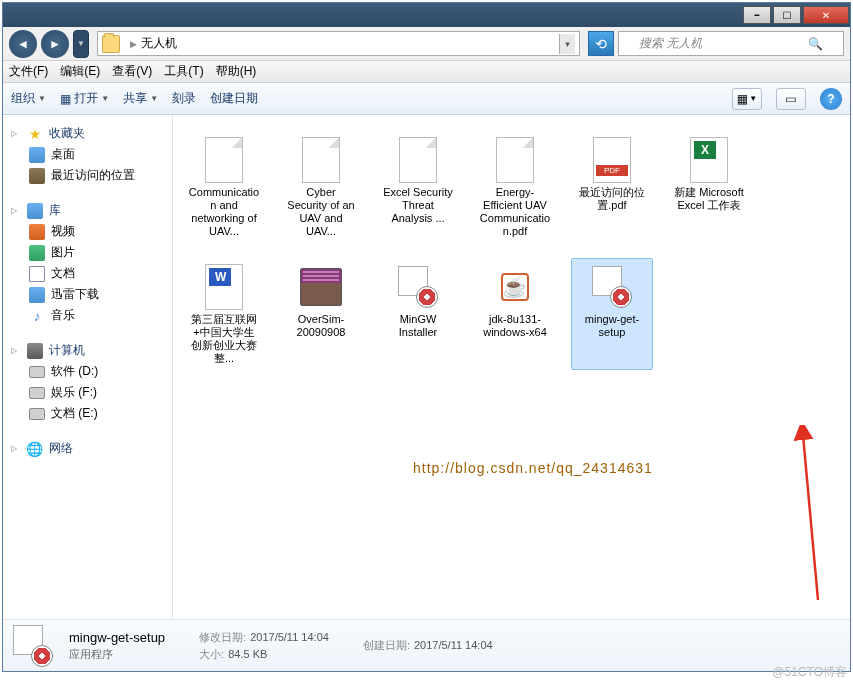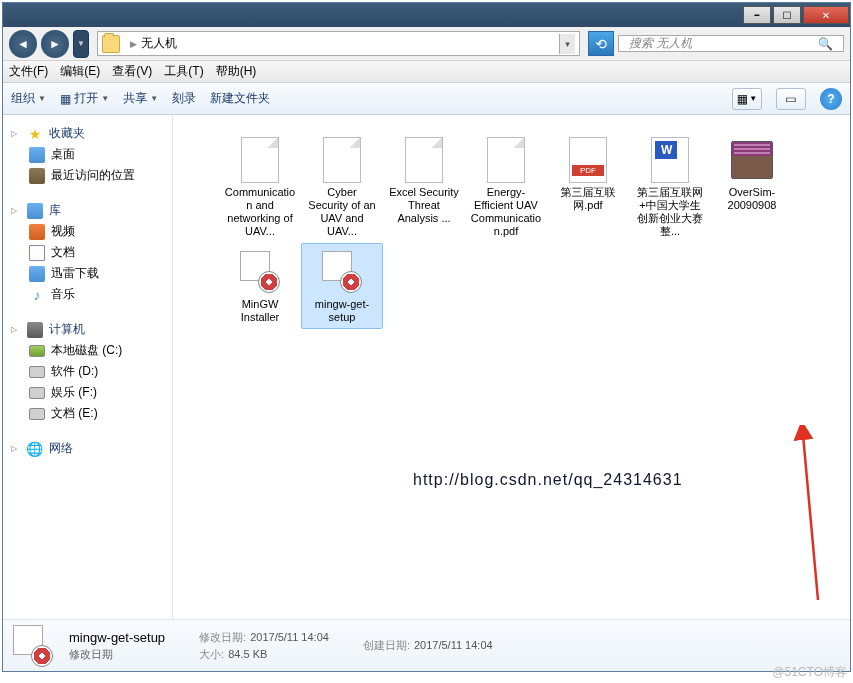--- a/index.html
+++ b/index.html
@@ -18,21 +18,21 @@
 
 .navbar { height: 34px; display:flex; align-items:center; padding:4px 6px; gap:4px; background:#f0f0f0; border-bottom:1px solid #d0d0d0;}
 .navbtn { width:28px; height:28px; border-radius:50%; background:radial-gradient(#4a6a8a,#2a4a6a); display:flex;align-items:center;justify-content:center;color:#fff;font-size:12px;}
 .navbtn.small{width:16px;height:28px;border-radius:4px;background:#2e4a66;color:#ccc;font-size:8px;border:1px solid #1a3a5a;}
 .addressbar { flex:1; height:25px; background:#fff; border:1px solid #aaa; display:flex; align-items:center; padding:0 4px; font-size:12px; margin:0 4px;}
 .addressbar .folder-icon{ width:18px;height:18px;background:#fdd87a;border:1px solid #caa94a;border-radius:2px;margin-right:6px; position:relative;}
 .addressbar .folder-icon::before{content:"";position:absolute;top:-3px;left:1px;width:8px;height:3px;background:#fdd87a;border:1px solid #caa94a;border-bottom:none;border-radius:2px 2px 0 0;}
 .addressbar .sep{margin:0 4px;color:#888;font-size:9px;}
 .addressbar .dropdown{margin-left:auto;width:16px;height:20px;background:#e8e8e8;border-left:1px solid #aaa;display:flex;align-items:center;justify-content:center;font-size:9px;color:#555;}
 .refresh-btn{width:26px;height:25px;background:linear-gradient(#4aa8e8,#2a78b8);border:1px solid #2a68a8;display:flex;align-items:center;justify-content:center;color:#fff;font-size:14px;}
-.searchbox{width:226px;height:17px;background:#fff;border:1px solid #aaa;display:flex;align-items:center;padding:0 10px;font-size:12px;color:#888;font-style:italic;}
+.searchbox{width:226px;height:25px;background:#fff;border:1px solid #aaa;display:flex;align-items:center;padding:0 20px;font-size:12px;color:#888;font-style:italic;}
 .searchbox .mag{margin-left:auto;color:#888;font-style:normal;}
 
 
 .menubar{height:22px;background:linear-gradient(#f8f8f8,#e8e8e8);border-bottom:1px solid #d0d0d0;display:flex;align-items:center;padding:0 6px;font-size:12px;gap:12px;}
 
 
 .toolbar{height:32px;background:linear-gradient(#f8fbfe,#e8f0f8);border-bottom:1px solid #c8d0d8;display:flex;align-items:center;padding:0 8px;font-size:12px;gap:14px;}
 .toolbar .tb-item{display:flex;align-items:center;gap:3px;color:#1a3a6a;cursor:pointer;}
 .toolbar .tb-item .drop{font-size:8px;color:#555;}
 .toolbar .spacer{flex:1;}
@@ -57,21 +57,21 @@
 .ico-pic{background:linear-gradient(#50c080,#30a060);border-radius:2px;}
 .ico-doc{background:#fff;border:1px solid #88a;border-radius:1px;}
 .ico-xunlei{background:linear-gradient(#6ab0f0,#4a90d0);border-radius:2px;}
 .ico-music{color:#4a90d0;font-size:14px;}
 .ico-comp{background:linear-gradient(#8a8a8a,#5a5a5a);border-radius:2px;}
 .ico-drive{background:#d0d0d0;border:1px solid #888;border-radius:2px;height:12px;}
 .ico-drive-c{background:linear-gradient(#a0d060,#70a030);}
 .ico-net{color:#4a90d0;font-size:14px;}
 
 .content{flex:1;padding:16px 10px;overflow:auto;position:relative;}
-.file-grid{display:flex;flex-wrap:wrap;gap:0;align-content:flex-start;margin-left:36px;}
+.file-grid{display:flex;flex-wrap:wrap;gap:15px;align-content:flex-start;}
 .file-item{width:82px;display:flex;flex-direction:column;align-items:center;padding:4px;cursor:pointer;border:1px solid transparent;border-radius:2px;}
 .file-item.selected{background:#cce6ff;border:1px solid #8ac0f0;}
 .file-icon{width:48px;height:48px;display:flex;align-items:center;justify-content:center;margin-bottom:2px;}
 .file-name{font-size:11px;text-align:center;line-height:13px;word-break:break-word;max-height:52px;overflow:hidden;}
 
 
 .ft-doc{width:38px;height:46px;background:#fff;border:1px solid #bbb;position:relative;}
 .ft-doc::after{content:"";position:absolute;top:0;right:0;width:10px;height:10px;background:linear-gradient(135deg,transparent 48%,#ddd 50%);}
 .ft-pdf{width:38px;height:46px;background:#fff;border:1px solid #bbb;position:relative;}
 .ft-pdf::before{content:"PDF";position:absolute;bottom:6px;left:2px;right:2px;background:#d04030;color:#fff;font-size:8px;text-align:center;padding:1px 0;}
@@ -87,21 +87,21 @@
 .ft-exe .box{position:absolute;width:30px;height:30px;background:#fff;border:1px solid #aaa;top:0;left:0;}
 .ft-exe .disc{position:absolute;width:22px;height:22px;border-radius:50%;background:radial-gradient(#fff 20%,#d04040 20%,#d04040 60%,#fff 60%);bottom:0;right:0;border:1px solid #888;}
 .ft-java{width:40px;height:40px;display:flex;align-items:center;justify-content:center;}
 .ft-java .cup{width:28px;height:28px;border:2px solid #d06030;border-radius:4px;position:relative;}
 .ft-java .cup::after{content:"☕";font-size:20px;position:absolute;inset:0;display:flex;align-items:center;justify-content:center;color:#d06030;}
 
 
 .arrow{position:absolute;left:470px;top:310px;width:180px;height:180px;pointer-events:none;}
 .arrow svg{width:100%;height:100%;}
 
-.watermark{position:absolute;left:240px;top:356px;color:#0f172a;font-size:16px;letter-spacing:1px;pointer-events:none;}
+.watermark{position:absolute;left:240px;top:345px;color:#a16207;font-size:14px;letter-spacing:1px;pointer-events:none;}
 
 
 .details{height:52px;border-top:1px solid #dde5ed;background:linear-gradient(#f8fbfe,#eef4fa);display:flex;align-items:center;padding:4px 10px;font-size:12px;gap:14px;}
 .details .big-icon{width:42px;height:42px;}
 .details .info{display:flex;flex-direction:column;gap:2px;}
 .details .title{font-size:13px;}
 .details .sub{color:#666;font-size:11px;}
 .details .meta{display:flex;flex-direction:column;gap:2px;color:#555;font-size:11px;margin-left:20px;}
 .details .meta .lbl{color:#888;margin-right:4px;}
 
@@ -154,21 +154,21 @@
         <span class="drop">▼</span>
       </div>
     <div class="tb-item">
         <span>共享</span>
         <span class="drop">▼</span>
       </div>
     <div class="tb-item">
         <span>刻录</span>
       </div>
     <div class="tb-item">
-        <span>新建文件夹</span>
+        <span>创建日期</span>
       </div>
     <div class="spacer"></div>
     <div class="view-btn">▦<span style="font-size:8px">▼</span></div>
     <div class="view-btn">▭</div>
     <div class="help-btn">?</div>
   </div>
 
   <div class="body">
     <div class="sidebar">
       <div class="sb-group">
@@ -190,43 +190,43 @@
         <div class="sb-header">
             <span class="exp">▷</span>
             <span class="ico ico-lib"></span>
             <span>库</span>
           </div>
         <div class="sb-item">
             <span class="ico ico-video"></span>
             <span>视频</span>
           </div>
         <div class="sb-item">
+            <span class="ico ico-pic"></span>
+            <span>图片</span>
+          </div>
+        <div class="sb-item">
             <span class="ico ico-doc"></span>
             <span>文档</span>
           </div>
         <div class="sb-item">
             <span class="ico ico-xunlei"></span>
             <span>迅雷下载</span>
           </div>
         <div class="sb-item">
             <span class="ico ico-music">♪</span>
             <span>音乐</span>
           </div>
       </div>
       <div class="sb-group">
         <div class="sb-header">
             <span class="exp">▷</span>
             <span class="ico ico-comp"></span>
             <span>计算机</span>
           </div>
         <div class="sb-item">
-            <span class="ico ico-drive ico-drive-c"></span>
-            <span>本地磁盘 (C:)</span>
-          </div>
-        <div class="sb-item">
             <span class="ico ico-drive"></span>
             <span>软件 (D:)</span>
           </div>
         <div class="sb-item">
             <span class="ico ico-drive"></span>
             <span>娱乐 (F:)</span>
           </div>
         <div class="sb-item">
             <span class="ico ico-drive"></span>
             <span>文档 (E:)</span>
@@ -264,21 +264,27 @@
           <div class="file-item">
             <div class="file-icon">
               <div class="ft-doc"></div>
             </div>
             <div class="file-name">Energy-Efficient UAV Communication.pdf</div>
           </div>
           <div class="file-item">
             <div class="file-icon">
               <div class="ft-pdf"></div>
             </div>
-            <div class="file-name">第三届互联网.pdf</div>
+            <div class="file-name">最近访问的位置.pdf</div>
+          </div>
+          <div class="file-item">
+            <div class="file-icon">
+              <div class="ft-excel"></div>
+            </div>
+            <div class="file-name">新建 Microsoft Excel 工作表</div>
           </div>
           <div class="file-item">
             <div class="file-icon">
               <div class="ft-word"></div>
             </div>
             <div class="file-name">第三届互联网+中国大学生创新创业大赛整...</div>
           </div>
           <div class="file-item">
             <div class="file-icon">
               <div class="ft-rar"></div>
@@ -286,20 +292,28 @@
             <div class="file-name">OverSim-20090908</div>
           </div>
           <div class="file-item">
             <div class="file-icon">
               <div class="ft-exe">
                 <div class="box"></div>
                 <div class="disc"></div>
               </div>
             </div>
             <div class="file-name">MinGW Installer</div>
+          </div>
+          <div class="file-item">
+            <div class="file-icon">
+              <div class="ft-java">
+                <div class="cup"></div>
+              </div>
+            </div>
+            <div class="file-name">jdk-8u131-windows-x64</div>
           </div>
           <div class="file-item selected">
             <div class="file-icon">
               <div class="ft-exe">
                 <div class="box"></div>
                 <div class="disc"></div>
               </div>
             </div>
             <div class="file-name">mingw-get-setup</div>
           </div>
@@ -320,21 +334,21 @@
 
   <div class="details">
     <div class="big-icon">
         <div class="ft-exe">
           <div class="box"></div>
           <div class="disc"></div>
         </div>
       </div>
     <div class="info">
       <div class="title">mingw-get-setup</div>
-      <div class="sub">修改日期</div>
+      <div class="sub">应用程序</div>
     </div>
     <div class="meta">
       <div><span class="lbl">修改日期:</span><span>2017/5/11 14:04</span></div>
       <div><span class="lbl">大小:</span><span>84.5 KB</span></div>
     </div>
     <div class="meta">
       <div><span class="lbl">创建日期:</span><span>2017/5/11 14:04</span></div>
     </div>
   </div>
 

